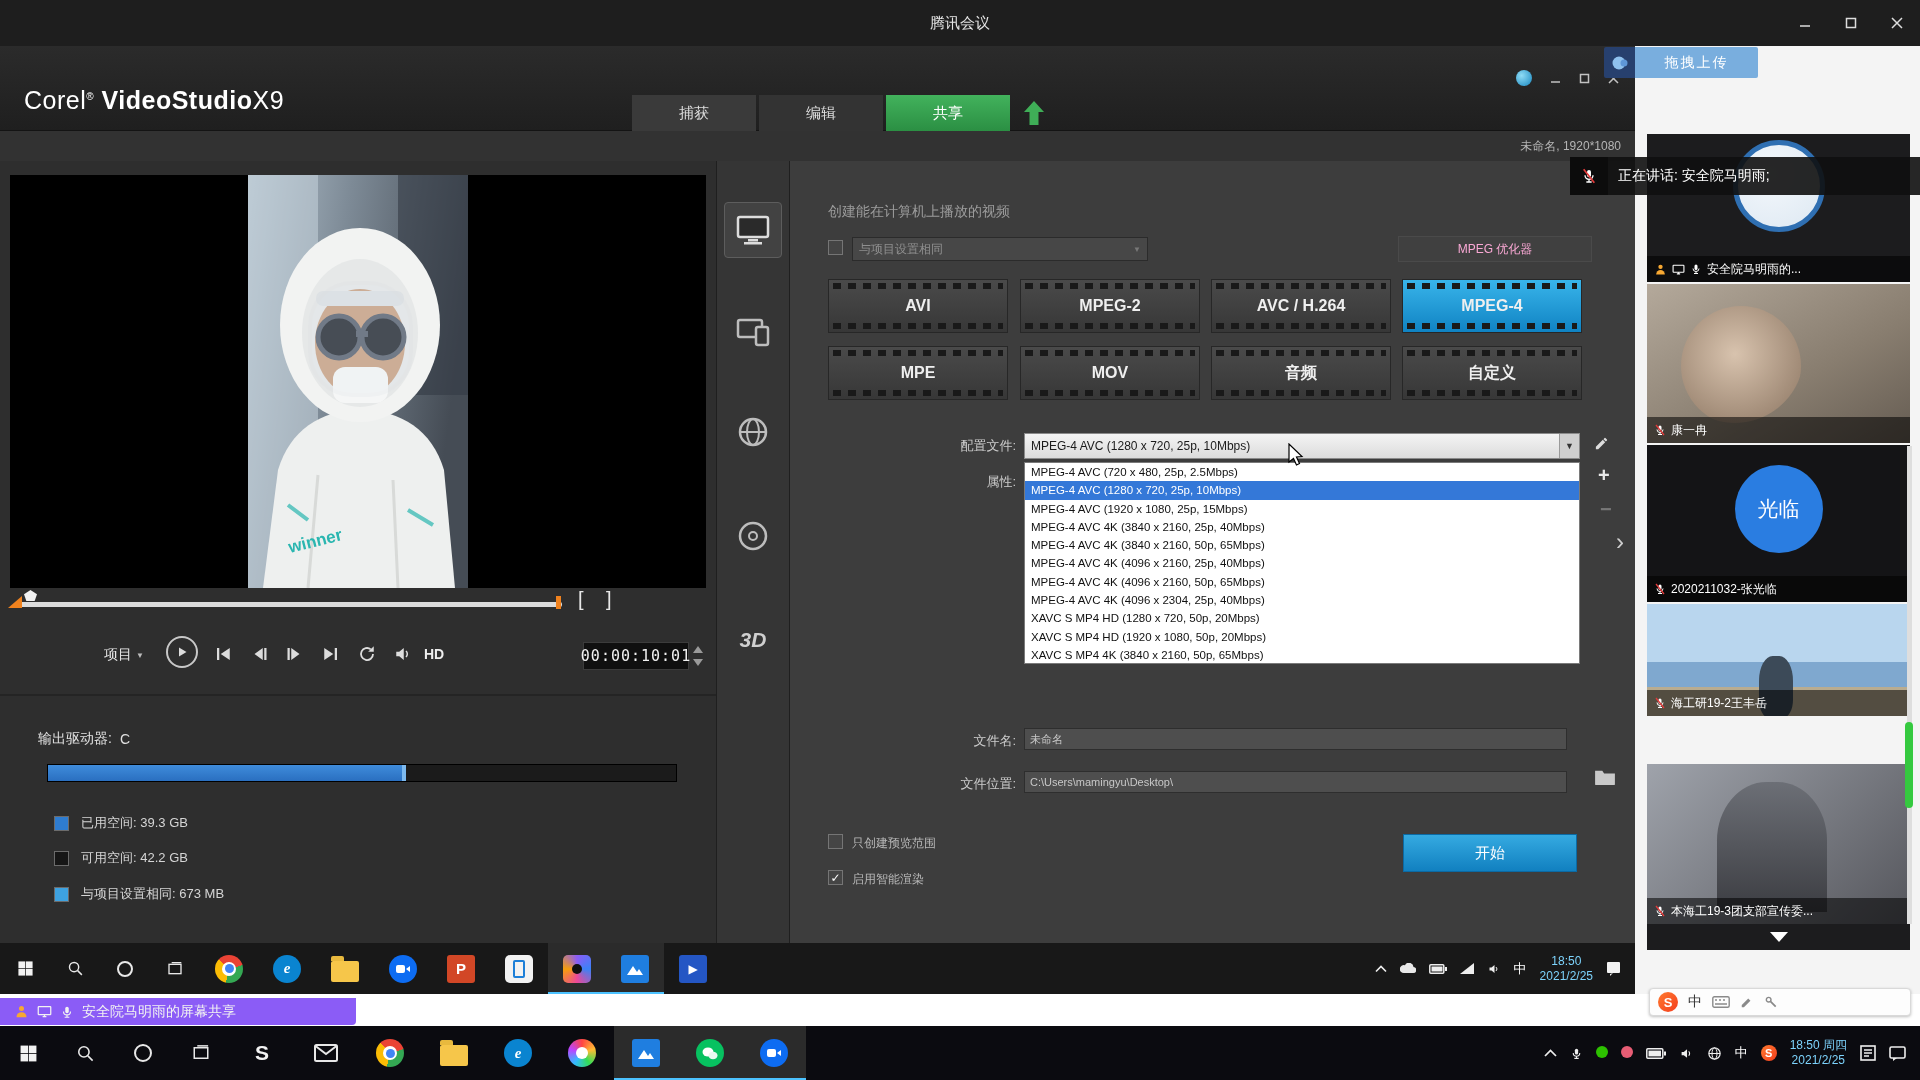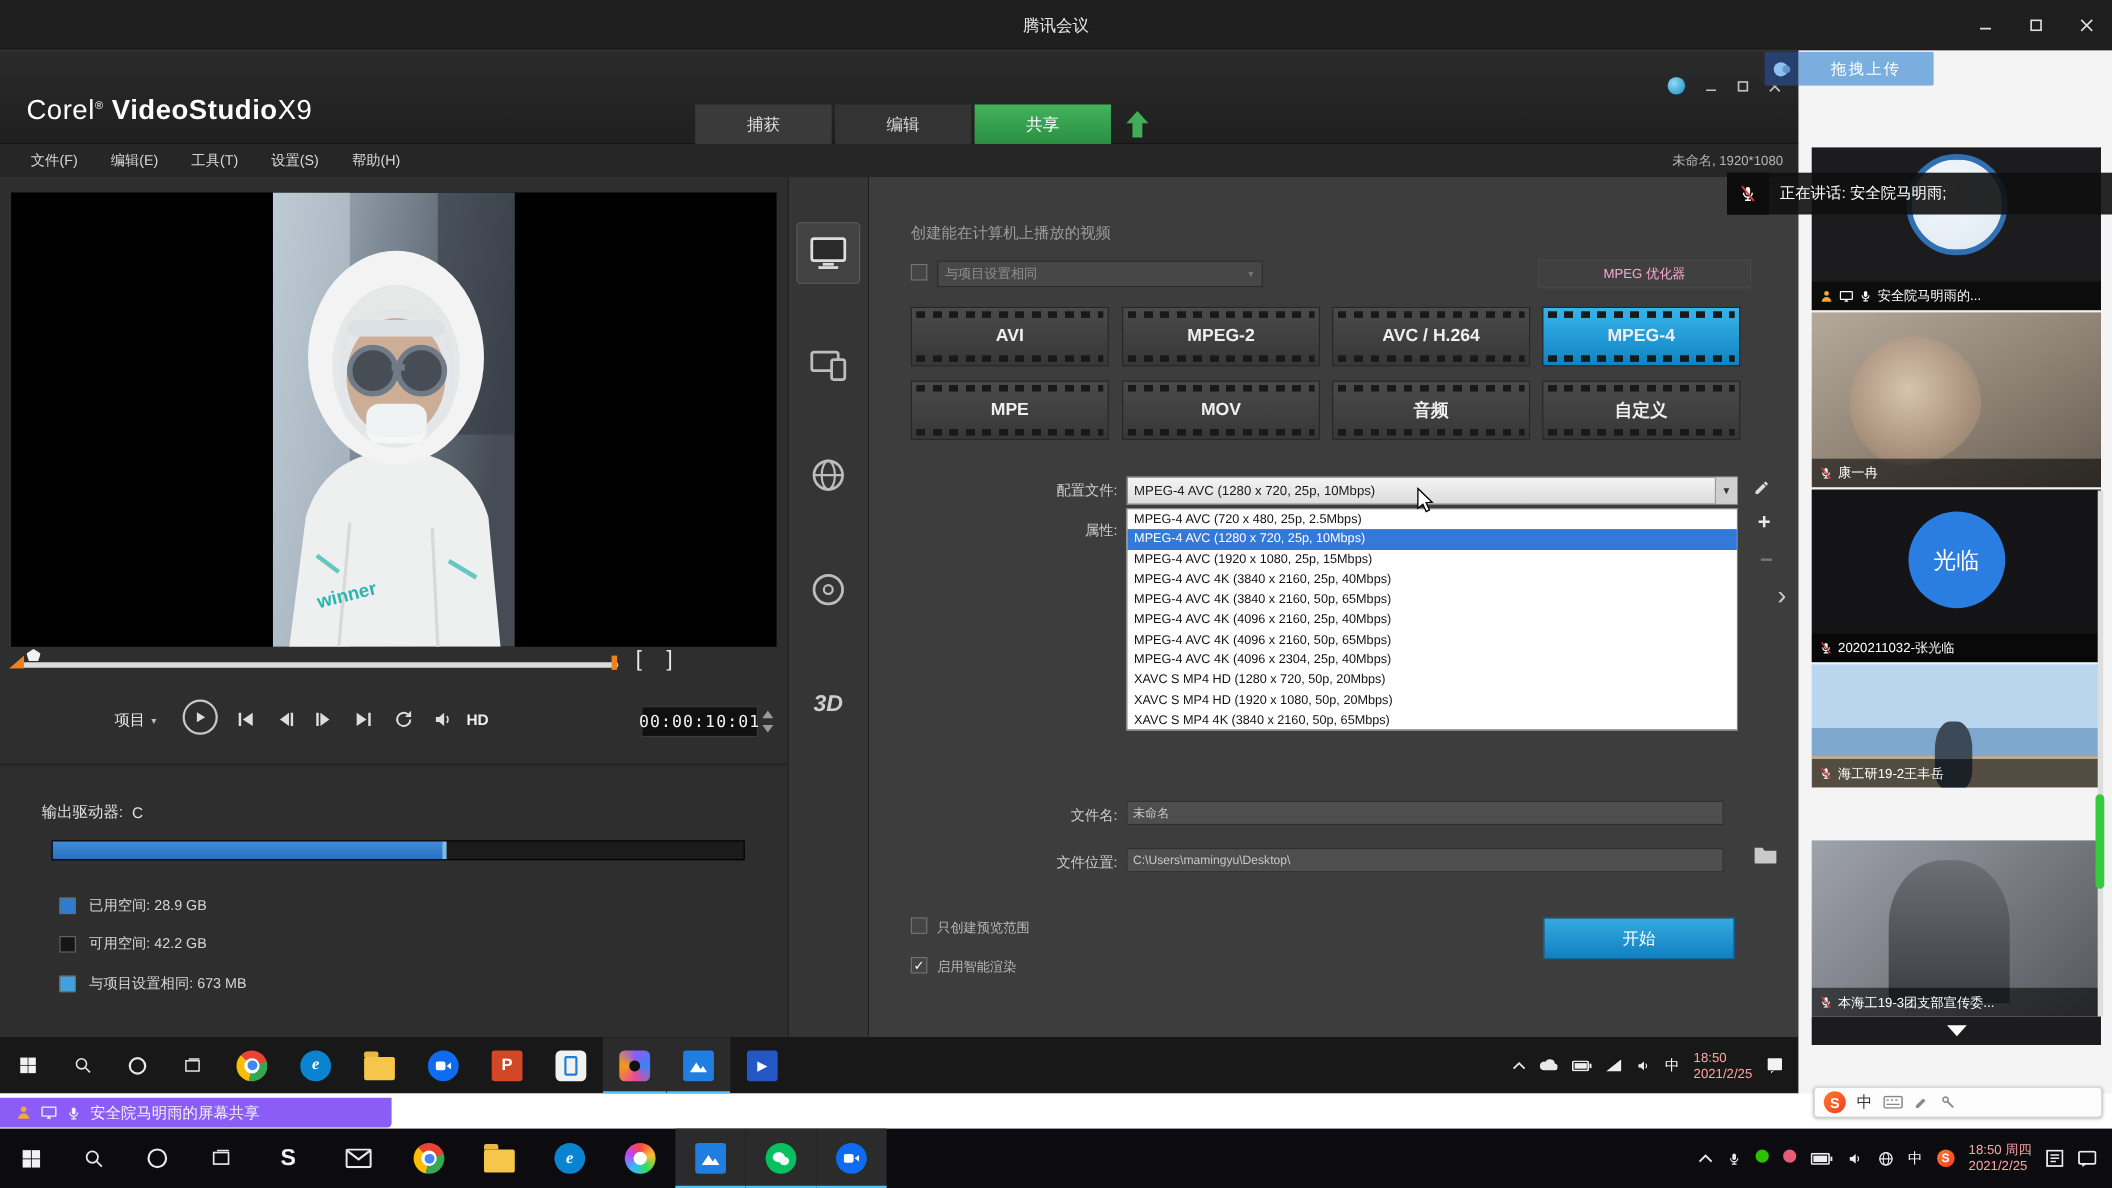--- a/index.html
+++ b/index.html
@@ -78,21 +78,21 @@
 .ic-ppt{background:#d24726;border-radius:3px}
 .ic-phone{background:#f2f2f2;border-radius:5px}
 .ic-vs{border-radius:5px;background:conic-gradient(#8b5cf6,#3b82f6,#ec4899,#f59e0b,#8b5cf6)}
 .ic-vs::after{content:"";position:absolute;inset:9px;background:#101010;border-radius:50%}
 .ic-photos{background:#1f7ee0;border-radius:3px}
 .ic-films{background:#2456c4;border-radius:3px;font-size:12px}
 .ic-wechat{border-radius:50%;background:#07c160}
 .ic-cam{border-radius:50%;background:conic-gradient(#f44,#fb3,#3d5,#3bf,#b4f,#f44)}
 .ic-cam::after{content:"";position:absolute;inset:8px;background:#fff;border-radius:50%}
 .tray{margin-left:auto;display:flex;align-items:center;gap:13px;padding-right:14px;color:#eee}
-.timeblk{color:#fca5a5;font-size:12px;line-height:15px;text-align:left}
+.timeblk{color:#7dd3fc;font-size:12px;line-height:15px;text-align:center}
 .ime{color:#fff;font-size:13px}
 
 
 .panel{left:1635px;top:46px;width:285px;height:948px;background:#f4f4f4}
 .tile{position:absolute;left:12px;width:263px;background:#1c1c1e;overflow:hidden}
 .namebar{position:absolute;left:0;right:0;bottom:0;height:26px;background:rgba(0,0,0,.55);display:flex;align-items:center;gap:5px;padding:0 7px;color:#fff;font-size:12px;white-space:nowrap;overflow:hidden}
 .upload{left:1604px;top:47px;width:154px;height:31px;display:flex;z-index:60;border-radius:2px;overflow:hidden}
 .upload .logo{width:31px;height:31px;background:#27406e;display:flex;align-items:center;justify-content:center}
 .upload .lbl{flex:1;background:#79aede;color:#fff;font-size:14px;display:flex;align-items:center;justify-content:center;letter-spacing:2px}
 .banner{left:1570px;top:157px;width:350px;height:38px;background:rgba(16,16,16,.9);display:flex;align-items:center;z-index:61;color:#fff;font-size:14px}
@@ -163,27 +163,20 @@
               </svg>
             </span>
           <span>
               <svg width="11" height="11">
                 <path d="M1 1 L10 10 M10 1 L1 10" stroke="#c2c2c2" stroke-width="1.5"></path>
               </svg>
             </span>
         </div>
       </div>
 
-      <div class="vs-menubar">
-        <span>文件(F)</span>
-        <span>编辑(E)</span>
-        <span>工具(T)</span>
-        <span>设置(S)</span>
-        <span>帮助(H)</span>
-      </div>
       <div class="vs-proj">未命名, 1920*1080</div>
 
       <div class="left-sec"></div>
       <div class="icon-col"></div>
       <div class="set-panel"></div>
 
       <div class="preview">
         <svg width="220" height="413" viewBox="0 0 220 413">
           <defs>
             <linearGradient id="bgg" x1="0" y1="0" x2="1" y2="0.25">
@@ -268,21 +261,21 @@
 
       <div class="a f" style="left:38px;top:684px;gap:8px;color:#e0e0e0;font-size:14px">
         <span>输出驱动器:</span>
         <span>C</span>
       </div>
       <div class="a" style="left:47px;top:718px;width:630px;height:18px;background:#1b1b1b;border:1px solid #000">
         <div style="height: 100%; background: linear-gradient(rgb(63, 140, 219), rgb(42, 111, 192)); border-right: 4px solid rgb(125, 185, 238); width: 57%;"></div>
       </div>
       <div class="a f" style="left:54px;top:768px;gap:12px">
         <span class="legend-sq" style="background:#2e7cd0"></span>
-        <span class="outtxt"><span>已用空间:</span> <span>28.9 GB</span></span>
+        <span class="outtxt"><span>已用空间:</span> <span>39.3 GB</span></span>
       </div>
       <div class="a f" style="left:54px;top:803px;gap:12px">
         <span class="legend-sq" style="background:#161616"></span>
         <span class="outtxt"><span>可用空间:</span> <span>42.2 GB</span></span>
       </div>
       <div class="a f" style="left:54px;top:839px;gap:12px">
         <span class="legend-sq" style="background:#3ea2e0"></span>
         <span class="outtxt"><span>与项目设置相同:</span> <span>673 MB</span></span>
       </div>
 

